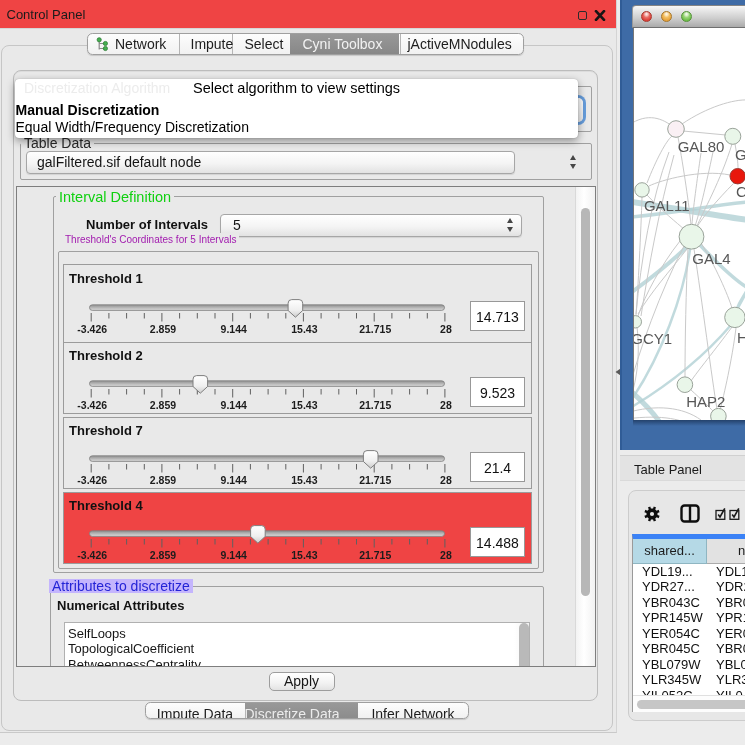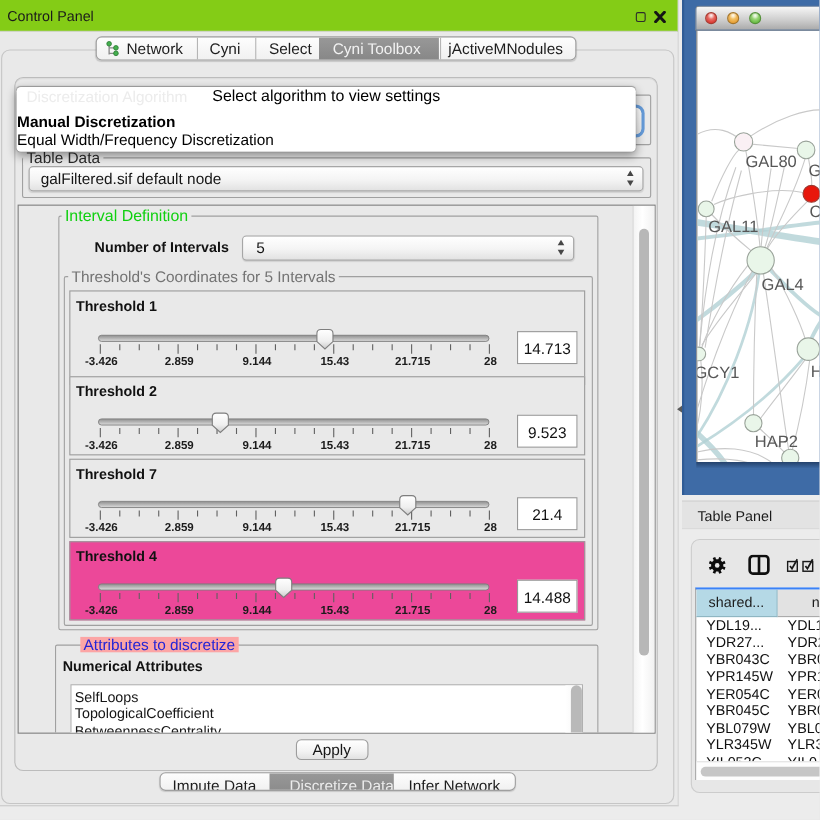--- a/index.html
+++ b/index.html
@@ -2,66 +2,66 @@
 <html><head><meta charset="utf-8">
 <style>
 * { margin:0; padding:0; -webkit-font-smoothing: antialiased; }
 body { width:745px; height:745px; font-family:"Liberation Sans", sans-serif; background:#ececec; overflow:hidden; }
 .abs { position:absolute; }
 </style></head>
 <body>
 <div class="abs" style="left:0;top:0;width:745px;height:745px;overflow:hidden">
 
 <div class="abs" style="left:0;top:0;width:616px;height:732px;background:#e9e9e9;border-right:1px solid #d4d4d4;border-bottom:1px solid #c9c9c9">
-<div class="abs" style="left:0;top:0;width:616px;height:28px;background:#84cc16;border-bottom:1px solid #d6d6d6">
+<div class="abs" style="left:0;top:0;width:616px;height:28px;background:#ef4444;border-bottom:1px solid #d6d6d6">
 <div class="abs" style="left:6.5px;top:7px;font-size:13px;color:#1b1b1b">Control Panel</div>
 <div class="abs" style="left:578px;top:11px;width:6.5px;height:6.5px;border:1.7px solid #2c2c2c;border-radius:2px"></div>
 <svg class="abs" style="left:593.5px;top:10px" width="12" height="11" viewBox="0 0 12 11">
           <path d="M2,1.2 L10,9.8 M10,1.2 L2,9.8" stroke="#151515" stroke-width="2.7" stroke-linecap="round"></path>
         </svg>
 </div>
 <div class="abs" style="left:1px;top:45px;width:612px;height:686px;border:1px solid #c6c6c6;border-radius:8px;box-sizing:border-box"></div>
 <div class="abs" style="left:86.5px;top:32.5px;width:437px;height:22px;border:1px solid #9f9f9f;border-radius:5.5px;background:linear-gradient(#fdfdfd,#f1f1f1);box-shadow:0 1px 1px rgba(0,0,0,0.15);overflow:hidden;box-sizing:border-box">
 <div class="abs" style="left:202.5px;top:0;width:109px;height:22px;background:linear-gradient(#989898,#868686)"></div>
 <div class="abs" style="left:91.9px;top:0;width:1px;height:22px;background:#b5b5b5"></div>
 <div class="abs" style="left:144px;top:0;width:1px;height:22px;background:#b5b5b5"></div>
 <div class="abs" style="left:312.5px;top:0;width:1px;height:22px;background:#b5b5b5"></div>
 <div class="abs" style="left:27.5px;top:2.5px;font-size:14px;color:#1d1d1d">Network</div>
-<div class="abs" style="left:103px;top:2.5px;font-size:14px;color:#1d1d1d">Cyni</div>
+<div class="abs" style="left:103px;top:2.5px;font-size:14px;color:#1d1d1d">Impute</div>
 <div class="abs" style="left:157px;top:2.5px;font-size:14px;color:#1d1d1d">Select</div>
 <div class="abs" style="left:215px;top:2.5px;font-size:14px;color:#f2f2f2">Cyni Toolbox</div>
 <div class="abs" style="left:320px;top:2.5px;font-size:14px;color:#1d1d1d">jActiveMNodules</div>
 <svg class="abs" style="left:7px;top:3.5px" width="15" height="15" viewBox="0 0 15 15">
           <path d="M4.2,3.5 L4.2,12.5 M4.2,6.5 L10,6.5 M4.2,11.5 L10,11.5" stroke="#8a8a8a" stroke-width="1.2" fill="none"></path>
           <circle cx="4.2" cy="2.8" r="2.1" fill="#44b04e" stroke="#2f7d37" stroke-width="0.8"></circle>
           <circle cx="10.4" cy="6.5" r="2.1" fill="#44b04e" stroke="#2f7d37" stroke-width="0.8"></circle>
           <circle cx="10.4" cy="11.5" r="2.1" fill="#44b04e" stroke="#2f7d37" stroke-width="0.8"></circle>
         </svg>
 </div>
 <div class="abs" style="left:13px;top:70px;width:585px;height:631px;border:1px solid #bcbcbc;border-radius:8px;box-sizing:border-box;background:#e9e9e9;box-shadow:inset 0 1px 0 #dcdcdc"></div>
 <div class="abs" style="left:20px;top:86px;width:572px;height:46px;border:1px solid #a0a0a0;box-sizing:border-box;border-radius:2px"></div>
 <div class="abs" style="left:26px;top:98px;width:557px;height:24px;border-radius:5px;background:linear-gradient(#fff,#e8e8e8);box-shadow:0 0 0 3px rgba(88,148,216,0.9)"></div>
 <div class="abs" style="left:20px;top:143px;width:572px;height:37px;border:1px solid #a0a0a0;box-sizing:border-box;border-radius:2px"></div>
 <div class="abs" style="left:21px;top:136px;font-size:14px;color:#2b2b2b;background:#e9e9e9;padding:0 3px;line-height:14px;white-space:nowrap">Table Data</div>
-<div class="abs" style="left:26px;top:150.5px;width:559px;height:23px;border:1px solid #a6a6a6;border-radius:4px;background:linear-gradient(#ffffff,#f4f4f4 55%,#e2e2e2);box-sizing:border-box;box-shadow:0 1px 1px rgba(0,0,0,0.1)">
+<div class="abs" style="left:26px;top:150.5px;width:489px;height:23px;border:1px solid #a6a6a6;border-radius:4px;background:linear-gradient(#ffffff,#f4f4f4 55%,#e2e2e2);box-sizing:border-box;box-shadow:0 1px 1px rgba(0,0,0,0.1)">
         <div class="abs" style="left:10px;top:0;height:21px;line-height:21px;font-size:14px;color:#151515;white-space:nowrap">galFiltered.sif default node</div>
         <div class="abs" style="left:542.5px;top:3.1px;width:0;height:0;border-left:3.8px solid transparent;border-right:3.8px solid transparent;border-bottom:5.6px solid #464646"></div>
         <div class="abs" style="left:542.5px;top:12.3px;width:0;height:0;border-left:3.8px solid transparent;border-right:3.8px solid transparent;border-top:5.6px solid #464646"></div>
       </div>
 <div class="abs" style="left:16px;top:186px;width:580px;height:481px;border:1px solid #7e7e7e;box-sizing:border-box;background:#e9e9e9;overflow:hidden">
 <div class="abs" style="left:36px;top:9px;width:489px;height:375px;border:1px solid #a0a0a0;border-radius:2px"></div>
 <div class="abs" style="left:39px;top:2.5px;font-size:14.5px;color:#10d010;background:#e9e9e9;padding:0 3px;line-height:14px;white-space:nowrap">Interval Definition</div>
 <div class="abs" style="left:69px;top:29.5px;font-size:13px;font-weight:bold;color:#111">Number of Intervals</div>
 <div class="abs" style="left:203px;top:27px;width:302px;height:23px;border:1px solid #a6a6a6;border-radius:4px;background:linear-gradient(#ffffff,#f4f4f4 55%,#e2e2e2);box-sizing:border-box;box-shadow:0 1px 1px rgba(0,0,0,0.1)">
           <div class="abs" style="left:12px;top:0;height:21px;line-height:21px;font-size:14px;color:#151515;white-space:nowrap">5</div>
           <div class="abs" style="left:285.5px;top:3.1px;width:0;height:0;border-left:3.8px solid transparent;border-right:3.8px solid transparent;border-bottom:5.6px solid #464646"></div>
           <div class="abs" style="left:285.5px;top:12.3px;width:0;height:0;border-left:3.8px solid transparent;border-right:3.8px solid transparent;border-top:5.6px solid #464646"></div>
         </div>
 <div class="abs" style="left:41px;top:64px;width:479px;height:316px;border:1px solid #a0a0a0;border-radius:2px"></div>
-<div class="abs" style="left:45px;top:57px;font-size:14px;color:#737373;background:#e9e9e9;padding:0 3px;line-height:14px;white-space:nowrap">Threshold's Coordinates for 5 Intervals</div>
+<div class="abs" style="left:45px;top:46px;font-size:10px;color:#a21caf;background:#e9e9e9;padding:0 3px;line-height:14px;white-space:nowrap">Threshold's Coordinates for 5 Intervals</div>
 <div class="abs" style="left:46px;top:77px;width:469px;height:86px;border:1px solid #9b9b9b;box-sizing:border-box;background:#e9e9e9">
           <div class="abs" style="left:5px;top:5.5px;font-size:13px;font-weight:bold;color:#111">Threshold 1</div>
           <div class="abs" style="left:406px;top:36px;width:55px;height:30px;border:1px solid #989898;background:#fff;font-size:14px;color:#111;text-align:center;line-height:30px;box-sizing:border-box">14.713</div>
           <div class="abs" style="left:3.2px;top:58.3px;width:50px;text-align:center;font-size:10.5px;font-weight:bold;color:#1c1c1c">-3.426</div>
           <div class="abs" style="left:74.0px;top:58.3px;width:50px;text-align:center;font-size:10.5px;font-weight:bold;color:#1c1c1c">2.859</div>
           <div class="abs" style="left:144.7px;top:58.3px;width:50px;text-align:center;font-size:10.5px;font-weight:bold;color:#1c1c1c">9.144</div>
           <div class="abs" style="left:215.4px;top:58.3px;width:50px;text-align:center;font-size:10.5px;font-weight:bold;color:#1c1c1c">15.43</div>
           <div class="abs" style="left:286.2px;top:58.3px;width:50px;text-align:center;font-size:10.5px;font-weight:bold;color:#1c1c1c">21.715</div>
           <div class="abs" style="left:356.9px;top:58.3px;width:50px;text-align:center;font-size:10.5px;font-weight:bold;color:#1c1c1c">28</div>
         </div>
@@ -129,21 +129,21 @@
             <linearGradient id="th3" x1="0" y1="0" x2="0" y2="1">
               <stop offset="0" stop-color="#ffffff"></stop>
               <stop offset="0.6" stop-color="#efefef"></stop>
               <stop offset="1" stop-color="#cccccc"></stop>
             </linearGradient>
           </defs>
           <rect x="89.5" y="40.8" width="355" height="5.6" rx="2.8" fill="url(#tg3)" stroke="#7d7d7d" stroke-width="0.8"></rect>
           <path d="M91.2,49 L91.2,57.5 M108.9,49 L108.9,54.5 M126.6,49 L126.6,54.5 M144.3,49 L144.3,54.5 M161.9,49 L161.9,57.5 M179.6,49 L179.6,54.5 M197.3,49 L197.3,54.5 M215.0,49 L215.0,54.5 M232.7,49 L232.7,57.5 M250.4,49 L250.4,54.5 M268.1,49 L268.1,54.5 M285.8,49 L285.8,54.5 M303.4,49 L303.4,57.5 M321.1,49 L321.1,54.5 M338.8,49 L338.8,54.5 M356.5,49 L356.5,54.5 M374.2,49 L374.2,57.5 M391.9,49 L391.9,54.5 M409.6,49 L409.6,54.5 M427.3,49 L427.3,54.5 M444.9,49 L444.9,57.5" stroke="#606060" stroke-width="1" fill="none"></path>
           <path d="M363.4,46.5 L363.4,39.2 Q363.4,35.6 367.0,35.6 L374.4,35.6 Q378.0,35.6 378.0,39.2 L378.0,46.5 L370.7,53.2 Z" fill="url(#th3)" stroke="#7e7e7e" stroke-width="1"></path>
         </svg>
-<div class="abs" style="left:46px;top:304.5px;width:469px;height:72px;border:1px solid #9b9b9b;box-sizing:border-box;background:#ec4899">
+<div class="abs" style="left:46px;top:304.5px;width:469px;height:72px;border:1px solid #9b9b9b;box-sizing:border-box;background:#ef4444">
           <div class="abs" style="left:5px;top:5.5px;font-size:13px;font-weight:bold;color:#111">Threshold 4</div>
           <div class="abs" style="left:406px;top:34px;width:55px;height:30px;border:1px solid #989898;background:#fff;font-size:14px;color:#111;text-align:center;line-height:30px;box-sizing:border-box">14.488</div>
           <div class="abs" style="left:3.2px;top:56.3px;width:50px;text-align:center;font-size:10.5px;font-weight:bold;color:#1c1c1c">-3.426</div>
           <div class="abs" style="left:74.0px;top:56.3px;width:50px;text-align:center;font-size:10.5px;font-weight:bold;color:#1c1c1c">2.859</div>
           <div class="abs" style="left:144.7px;top:56.3px;width:50px;text-align:center;font-size:10.5px;font-weight:bold;color:#1c1c1c">9.144</div>
           <div class="abs" style="left:215.4px;top:56.3px;width:50px;text-align:center;font-size:10.5px;font-weight:bold;color:#1c1c1c">15.43</div>
           <div class="abs" style="left:286.2px;top:56.3px;width:50px;text-align:center;font-size:10.5px;font-weight:bold;color:#1c1c1c">21.715</div>
           <div class="abs" style="left:356.9px;top:56.3px;width:50px;text-align:center;font-size:10.5px;font-weight:bold;color:#1c1c1c">28</div>
         </div>
         <svg style="position:absolute;left:46px;top:302.5px;width:470px;height:74px" viewBox="63 0 470 74">
@@ -157,21 +157,21 @@
               <stop offset="0" stop-color="#ffffff"></stop>
               <stop offset="0.6" stop-color="#efefef"></stop>
               <stop offset="1" stop-color="#cccccc"></stop>
             </linearGradient>
           </defs>
           <rect x="89.5" y="40.8" width="355" height="5.6" rx="2.8" fill="url(#tg4)" stroke="#7d7d7d" stroke-width="0.8"></rect>
           <path d="M91.2,49 L91.2,57.5 M108.9,49 L108.9,54.5 M126.6,49 L126.6,54.5 M144.3,49 L144.3,54.5 M161.9,49 L161.9,57.5 M179.6,49 L179.6,54.5 M197.3,49 L197.3,54.5 M215.0,49 L215.0,54.5 M232.7,49 L232.7,57.5 M250.4,49 L250.4,54.5 M268.1,49 L268.1,54.5 M285.8,49 L285.8,54.5 M303.4,49 L303.4,57.5 M321.1,49 L321.1,54.5 M338.8,49 L338.8,54.5 M356.5,49 L356.5,54.5 M374.2,49 L374.2,57.5 M391.9,49 L391.9,54.5 M409.6,49 L409.6,54.5 M427.3,49 L427.3,54.5 M444.9,49 L444.9,57.5" stroke="#606060" stroke-width="1" fill="none"></path>
           <path d="M250.6,46.5 L250.6,39.2 Q250.6,35.6 254.2,35.6 L261.6,35.6 Q265.2,35.6 265.2,39.2 L265.2,46.5 L257.9,53.2 Z" fill="url(#th4)" stroke="#7e7e7e" stroke-width="1"></path>
         </svg>
 <div class="abs" style="left:33px;top:399px;width:492px;height:120px;border:1px solid #a0a0a0;border-radius:2px"></div>
-<div class="abs" style="left:56px;top:391.5px;font-size:14px;color:#2424d6;background:#fca5a5;padding:0 3px;line-height:14px;white-space:nowrap">Attributes to discretize</div>
+<div class="abs" style="left:32px;top:391.5px;font-size:14px;color:#2424d6;background:#c4b5fd;padding:0 3px;line-height:14px;white-space:nowrap">Attributes to discretize</div>
 <div class="abs" style="left:40px;top:410.5px;font-size:13px;font-weight:bold;color:#111">Numerical Attributes</div>
 <div class="abs" style="left:46.5px;top:435px;width:466px;height:120px;border:1px solid #b0b0b0;background:#fff;box-sizing:border-box">
 <div class="abs" style="left:3.5px;top:3.3px;font-size:13px;color:#161616">SelfLoops</div>
 <div class="abs" style="left:3.5px;top:18.4px;font-size:13px;color:#161616">TopologicalCoefficient</div>
 <div class="abs" style="left:3.5px;top:33.5px;font-size:13px;color:#161616">BetweennessCentrality</div>
 <div class="abs" style="left:449px;top:0;width:15px;height:120px;background:linear-gradient(90deg,#ffffff,#f2f2f2)"></div>
 <div class="abs" style="left:454.5px;top:0px;width:10px;height:115px;background:#b9b9b9;border-radius:5px"></div>
 </div>
 <div class="abs" style="left:558px;top:0;width:20px;height:480px;background:linear-gradient(90deg,#f3f3f3,#ffffff 40%,#f0f0f0);border-left:1px solid #d9d9d9"></div>
 <div class="abs" style="left:564px;top:21px;width:9px;height:388px;background:#b7b7b7;border-radius:4.5px"></div>
@@ -179,21 +179,21 @@
 <div class="abs" style="left:268.5px;top:672px;width:66px;height:19px;border:1px solid #9d9d9d;border-radius:5px;background:linear-gradient(#ffffff,#f2f2f2 60%,#e2e2e2);box-sizing:border-box;text-align:center;font-size:14px;color:#161616;line-height:17.5px">Apply</div>
 <div class="abs" style="left:14.5px;top:79px;width:563px;height:58.5px;background:#ffffff;border-radius:4px;box-shadow:0 3px 9px rgba(0,0,0,0.4),0 0 1px rgba(0,0,0,0.3)">
 <div class="abs" style="left:9.5px;top:1px;font-size:14px;color:#ececec">Discretization Algorithm</div>
 <div class="abs" style="left:178.5px;top:1px;font-size:14.5px;color:#000000">Select algorithm to view settings</div>
 <div class="abs" style="left:1px;top:39.5px;font-size:14px;color:#000">Equal Width/Frequency Discretization</div>
 <div class="abs" style="left:1px;top:22.5px;font-size:14px;font-weight:bold;color:#000">Manual Discretization</div>
 </div>
 <div class="abs" style="left:144.5px;top:702px;width:324px;height:17px;border:1px solid #9f9f9f;border-radius:5.5px;background:linear-gradient(#fdfdfd,#f1f1f1);box-shadow:0 1px 1px rgba(0,0,0,0.15);overflow:hidden;box-sizing:border-box">
 <div class="abs" style="left:99px;top:0;width:113.5px;height:23px;background:linear-gradient(#989898,#868686)"></div>
 <div class="abs" style="left:0;top:3px;width:99px;text-align:center;font-size:14px;color:#1d1d1d">Impute Data</div>
-<div class="abs" style="left:99px;top:3px;width:113.5px;text-align:right;font-size:14px;color:#ececec">Discretize Data</div>
+<div class="abs" style="left:99px;top:3px;width:113.5px;text-align:left;font-size:14px;color:#ececec">Discretize Data</div>
 <div class="abs" style="left:212.5px;top:3px;width:110px;text-align:center;font-size:14px;color:#1d1d1d">Infer Network</div>
 </div>
 </div>
 <svg class="abs" style="left:614.5px;top:368px" width="6" height="8" viewBox="0 0 6 8">
       <path d="M5.5,0.5 L0.5,4 L5.5,7.5 Z" fill="#5a5a5a"></path>
     </svg>
 <div class="abs" style="left:620px;top:0;width:125px;height:450px;background:#3e6ba6;border-left:2px solid #305c96"></div>
 <div class="abs" style="left:632px;top:5px;width:113px;height:23px;background:linear-gradient(#f7f7f7,#cccccc 60%,#aaaaaa);border-top:1px solid #848484;border-left:1px solid #999;border-bottom:1px solid #6f6f6f;border-top-left-radius:4px;box-sizing:border-box"></div>
 <div class="abs" style="left:641.3px;top:10.9px;width:11px;height:11px;border-radius:50%;background:radial-gradient(circle at 50% 22%, rgba(255,255,255,0.9), rgba(255,255,255,0) 40%), radial-gradient(circle at 50% 35%, #f09a92 0%, #dd3f38 70%);border:1px solid #a63a30;box-sizing:border-box"></div>
 <div class="abs" style="left:661.1px;top:10.9px;width:11px;height:11px;border-radius:50%;background:radial-gradient(circle at 50% 22%, rgba(255,255,255,0.9), rgba(255,255,255,0) 40%), radial-gradient(circle at 50% 35%, #fbd887 0%, #e8a33b 70%);border:1px solid #a5762b;box-sizing:border-box"></div>
@@ -266,21 +266,21 @@
       <path d="M10,1.5 L10,17.5" stroke="#0f0f0f" stroke-width="2.4"></path>
     </svg>
 <svg class="abs" style="left:714.5px;top:505.5px" width="12" height="14" viewBox="0 0 12 14">
       <rect x="1" y="4.5" width="8.8" height="8.8" fill="none" stroke="#1a1a1a" stroke-width="1.3"></rect>
       <path d="M3.2,8.6 L5,11 L9.8,2.4" stroke="#1a1a1a" stroke-width="1.6" fill="none"></path>
     </svg>
 <svg class="abs" style="left:728.5px;top:505.5px" width="12" height="14" viewBox="0 0 12 14">
       <rect x="1" y="4.5" width="8.8" height="8.8" fill="none" stroke="#1a1a1a" stroke-width="1.3"></rect>
       <path d="M3.2,8.6 L5,11 L9.8,2.4" stroke="#1a1a1a" stroke-width="1.6" fill="none"></path>
     </svg>
-<div class="abs" style="left:632px;top:534px;width:113px;height:173px;background:#fff;border-left:1px solid #9a9a9a;border-top:2px solid #3b82f6;overflow:hidden">
+<div class="abs" style="left:632px;top:534px;width:113px;height:173px;background:#fff;border-left:1px solid #9a9a9a;border-top:5px solid #3b82f6;overflow:hidden">
 <div class="abs" style="left:0;top:0;width:73px;height:23.5px;background:#b5d9e6;border-right:1px solid #8fb6c2;border-bottom:1px solid #8fb6c2;text-align:center;font-size:13px;color:#1c1c1c;line-height:23px">shared...</div>
 <div class="abs" style="left:74px;top:0;width:45px;height:23.5px;background:#e2e2e2;border-bottom:1px solid #ababab;font-size:13px;color:#1c1c1c;line-height:23px">
         <span style="position:absolute;left:31px">na</span>
       </div>
 <div class="abs" style="left:9px;top:24.5px;font-size:13px;color:#111">YDL19...</div>
 <div class="abs" style="left:83px;top:24.5px;font-size:13px;color:#111">YDL1</div>
 <div class="abs" style="left:9px;top:40.0px;font-size:13px;color:#111">YDR27...</div>
 <div class="abs" style="left:83px;top:40.0px;font-size:13px;color:#111">YDR2</div>
 <div class="abs" style="left:9px;top:55.5px;font-size:13px;color:#111">YBR043C</div>
 <div class="abs" style="left:83px;top:55.5px;font-size:13px;color:#111">YBR0</div>

